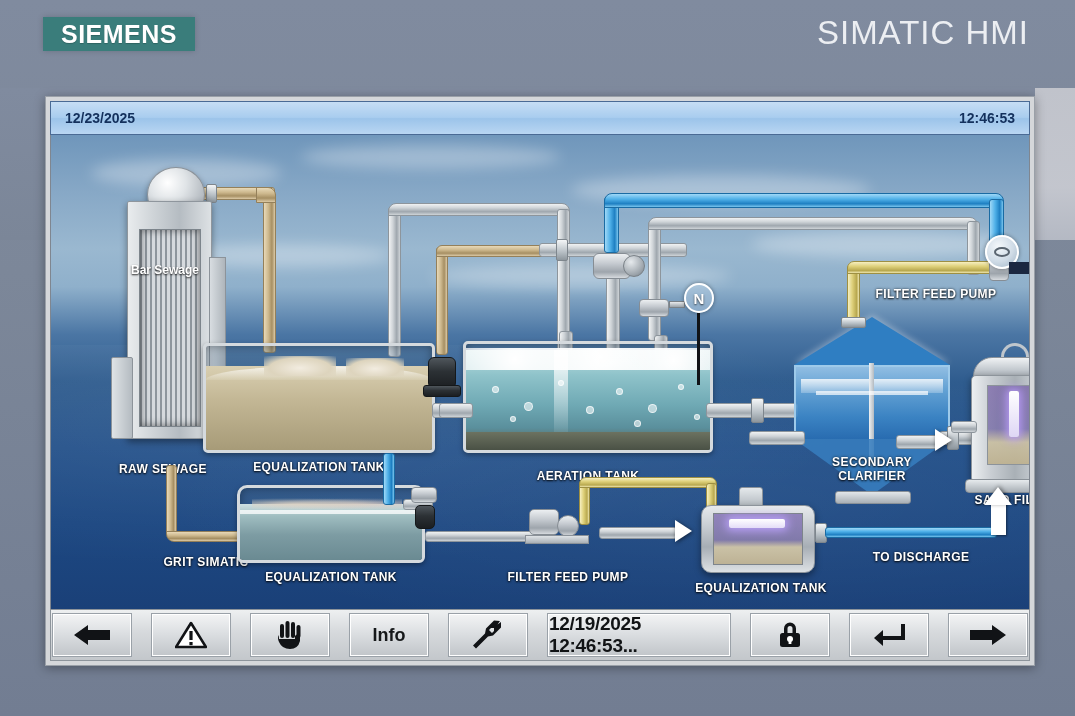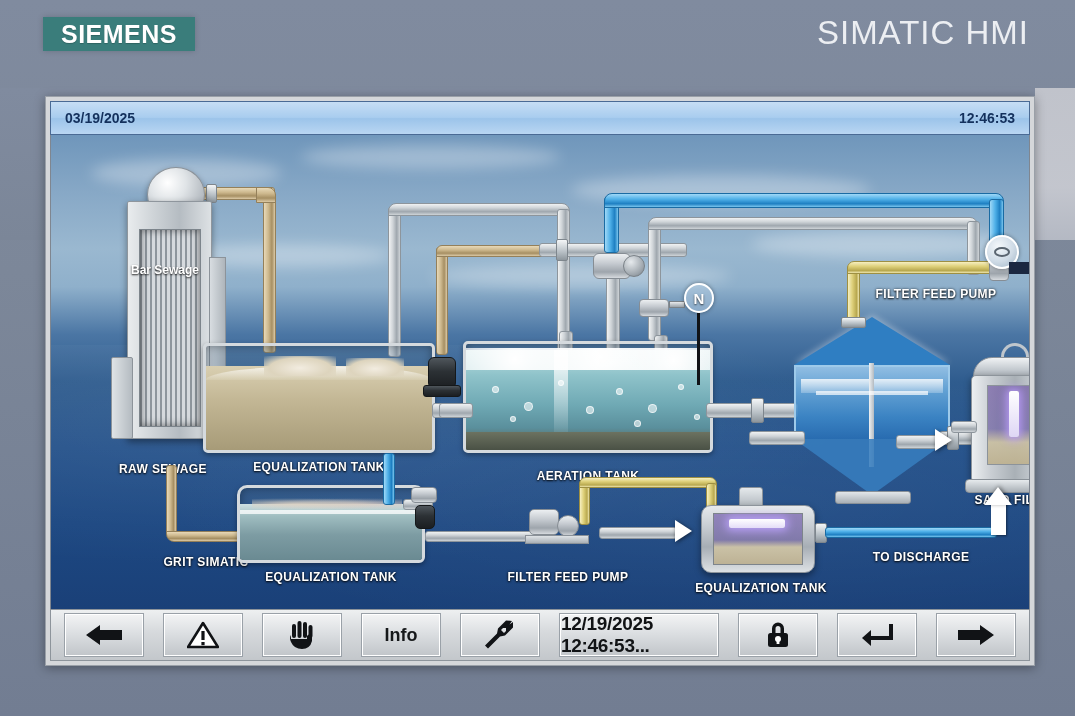--- a/index.html
+++ b/index.html
@@ -424,21 +424,21 @@
 
   
   #hmi-toolbar {
     flex: 0 0 52px;
     height: 52px;
     background: linear-gradient(180deg,#eef0f1 0%, #d7dadd 42%, #c3c7cb 100%);
     border: 1px solid #8d949b;
     display: flex;
     align-items: center;
     gap: 21px;
-    padding: 4px 14px;
+    padding: 4px 2px;
   }
   .tb-btn {
     height: 42px;
     background: linear-gradient(180deg,#f2f3f4 0%, #dcdfe2 45%, #c2c6ca 100%);
     border: 1px solid #ffffff;
     outline: 1px solid #9aa1a8;
     display: flex;
     align-items: center;
     justify-content: center;
     cursor: pointer;
@@ -472,21 +472,21 @@
 <div id="brandbar">
   <div id="simatic-title">SIMATIC HMI</div>
   <div id="siemens-logo">
     <span>SIEMENS</span>
   </div>
 </div>
 
 <div id="hmi-panel">
 
   <div id="hmi-header">
-    <div id="hmi-date">03/19/2025</div>
+    <div id="hmi-date">12/23/2025</div>
     <div id="hmi-time">12:46:53</div>
   </div>
 
   <div id="process-area">
 
     <div class="cloud" style="left:40px;  top:24px;  width:190px; height:28px;"></div>
     <div class="cloud" style="left:250px; top:10px;  width:260px; height:24px;"></div>
     <div class="cloud" style="left:520px; top:40px;  width:300px; height:30px;"></div>
     <div class="cloud" style="left:700px; top:96px;  width:260px; height:26px;"></div>
     <div class="cloud" style="left:120px; top:110px; width:220px; height:22px;"></div>
@@ -594,20 +594,22 @@
     <div style="position:absolute; left:818px; top:228px; width:5px; height:104px;
                 background:linear-gradient(90deg,#eef1f3,#b3bac0);"></div>
     <div style="position:absolute; left:765px; top:256px; width:112px; height:4px;
                 background:rgba(255,255,255,.7);"></div>
     <div id="clarifier-hopper" style="left:743px; top:304px;"></div>
     <div style="position:absolute; left:784px; top:356px; width:76px; height:13px;
                 background:linear-gradient(180deg,#e2e6e9,#a9b0b6); border:1px solid #8a9198; border-radius:3px;"></div>
     <div class="pipe pipe-grey" style="left:698px; top:296px; width:56px; height:14px;"></div>
     <div class="pipe pipe-grey" style="left:888px; top:296px; width:48px; height:14px;"></div>
     <div class="flange" style="left:896px; top:291px; width:12px; height:24px;"></div>
+    <div class="plabel" style="left:736px; top:320px; width:170px;">SECONDARY
+CLARIFIER</div>
 
     <div class="pipe pipe-yellow-v" style="left:796px; top:130px; width:13px; height:58px;"></div>
     <div class="pipe pipe-yellow" style="left:796px; top:126px; width:160px; height:13px; border-radius:7px 0 0 0;"></div>
     <div class="flange" style="left:790px; top:182px; width:25px; height:11px;"></div>
     <div class="pump-motor" style="left:938px; top:118px; width:20px; height:28px;"></div>
     <div id="gauge" style="left:934px; top:100px;">
       <div id="gauge-dial"></div>
     </div>
     <div class="plabel" style="left:800px; top:152px; width:170px;">FILTER FEED PUMP</div>
 

